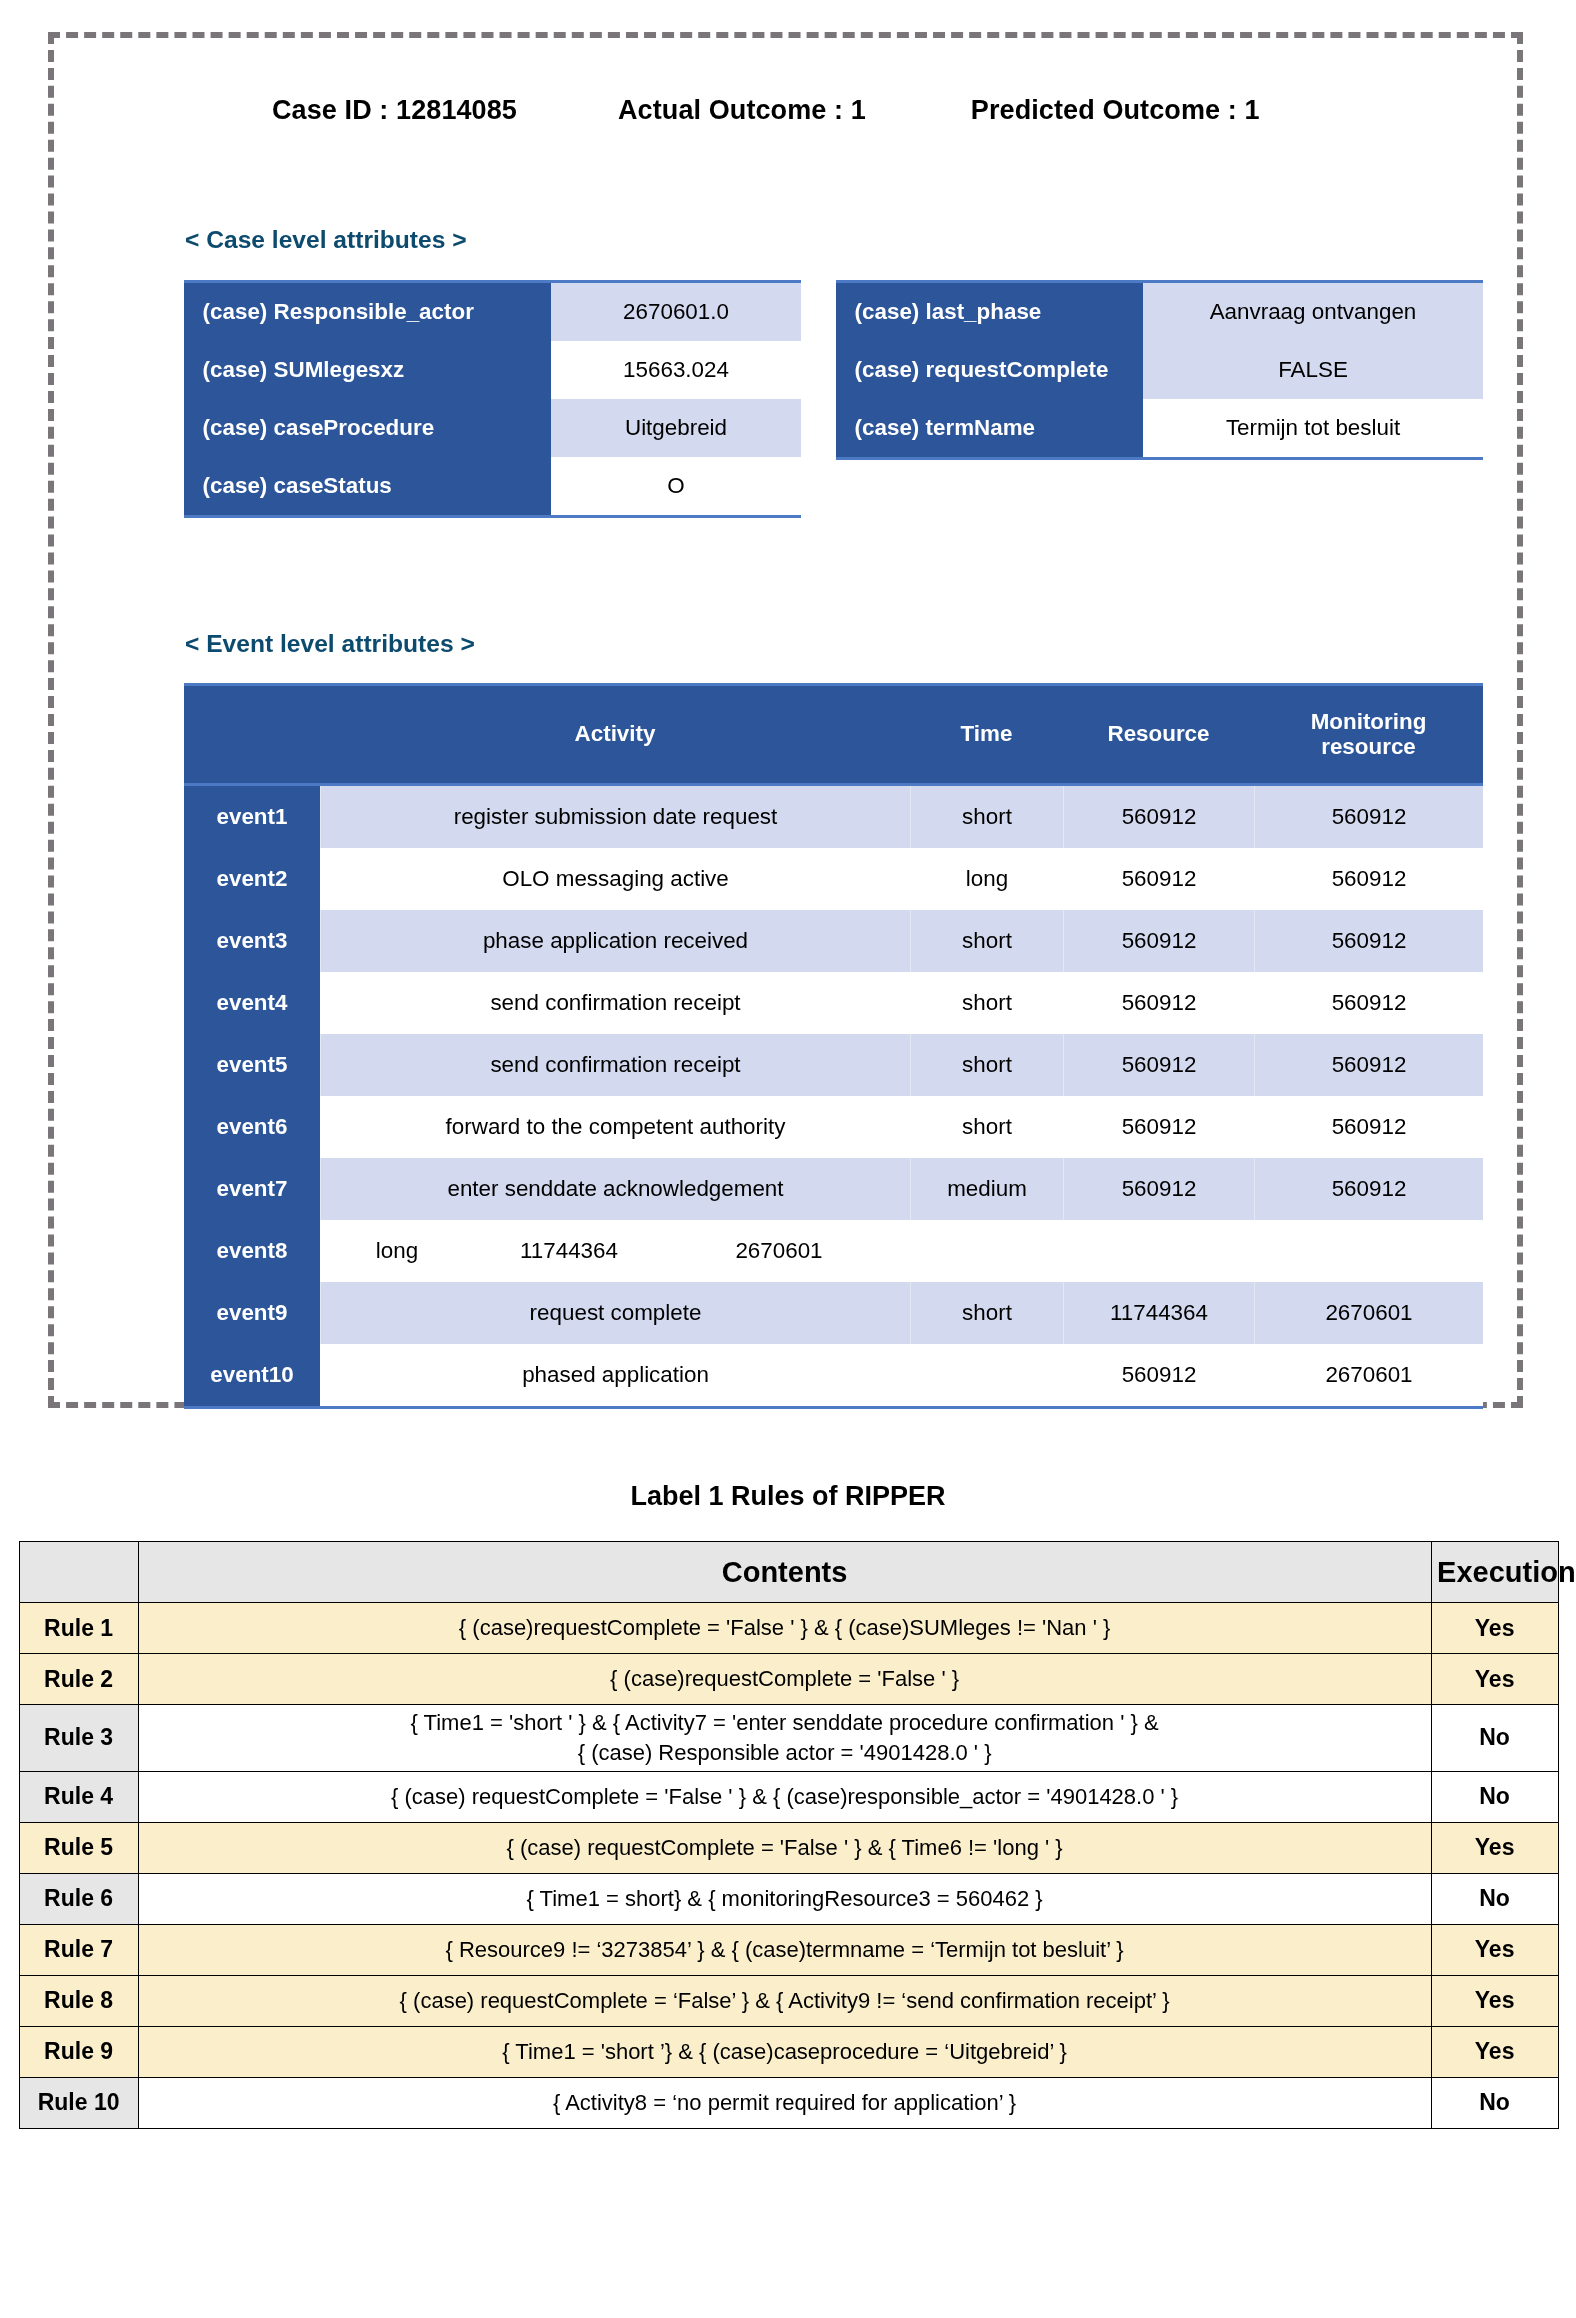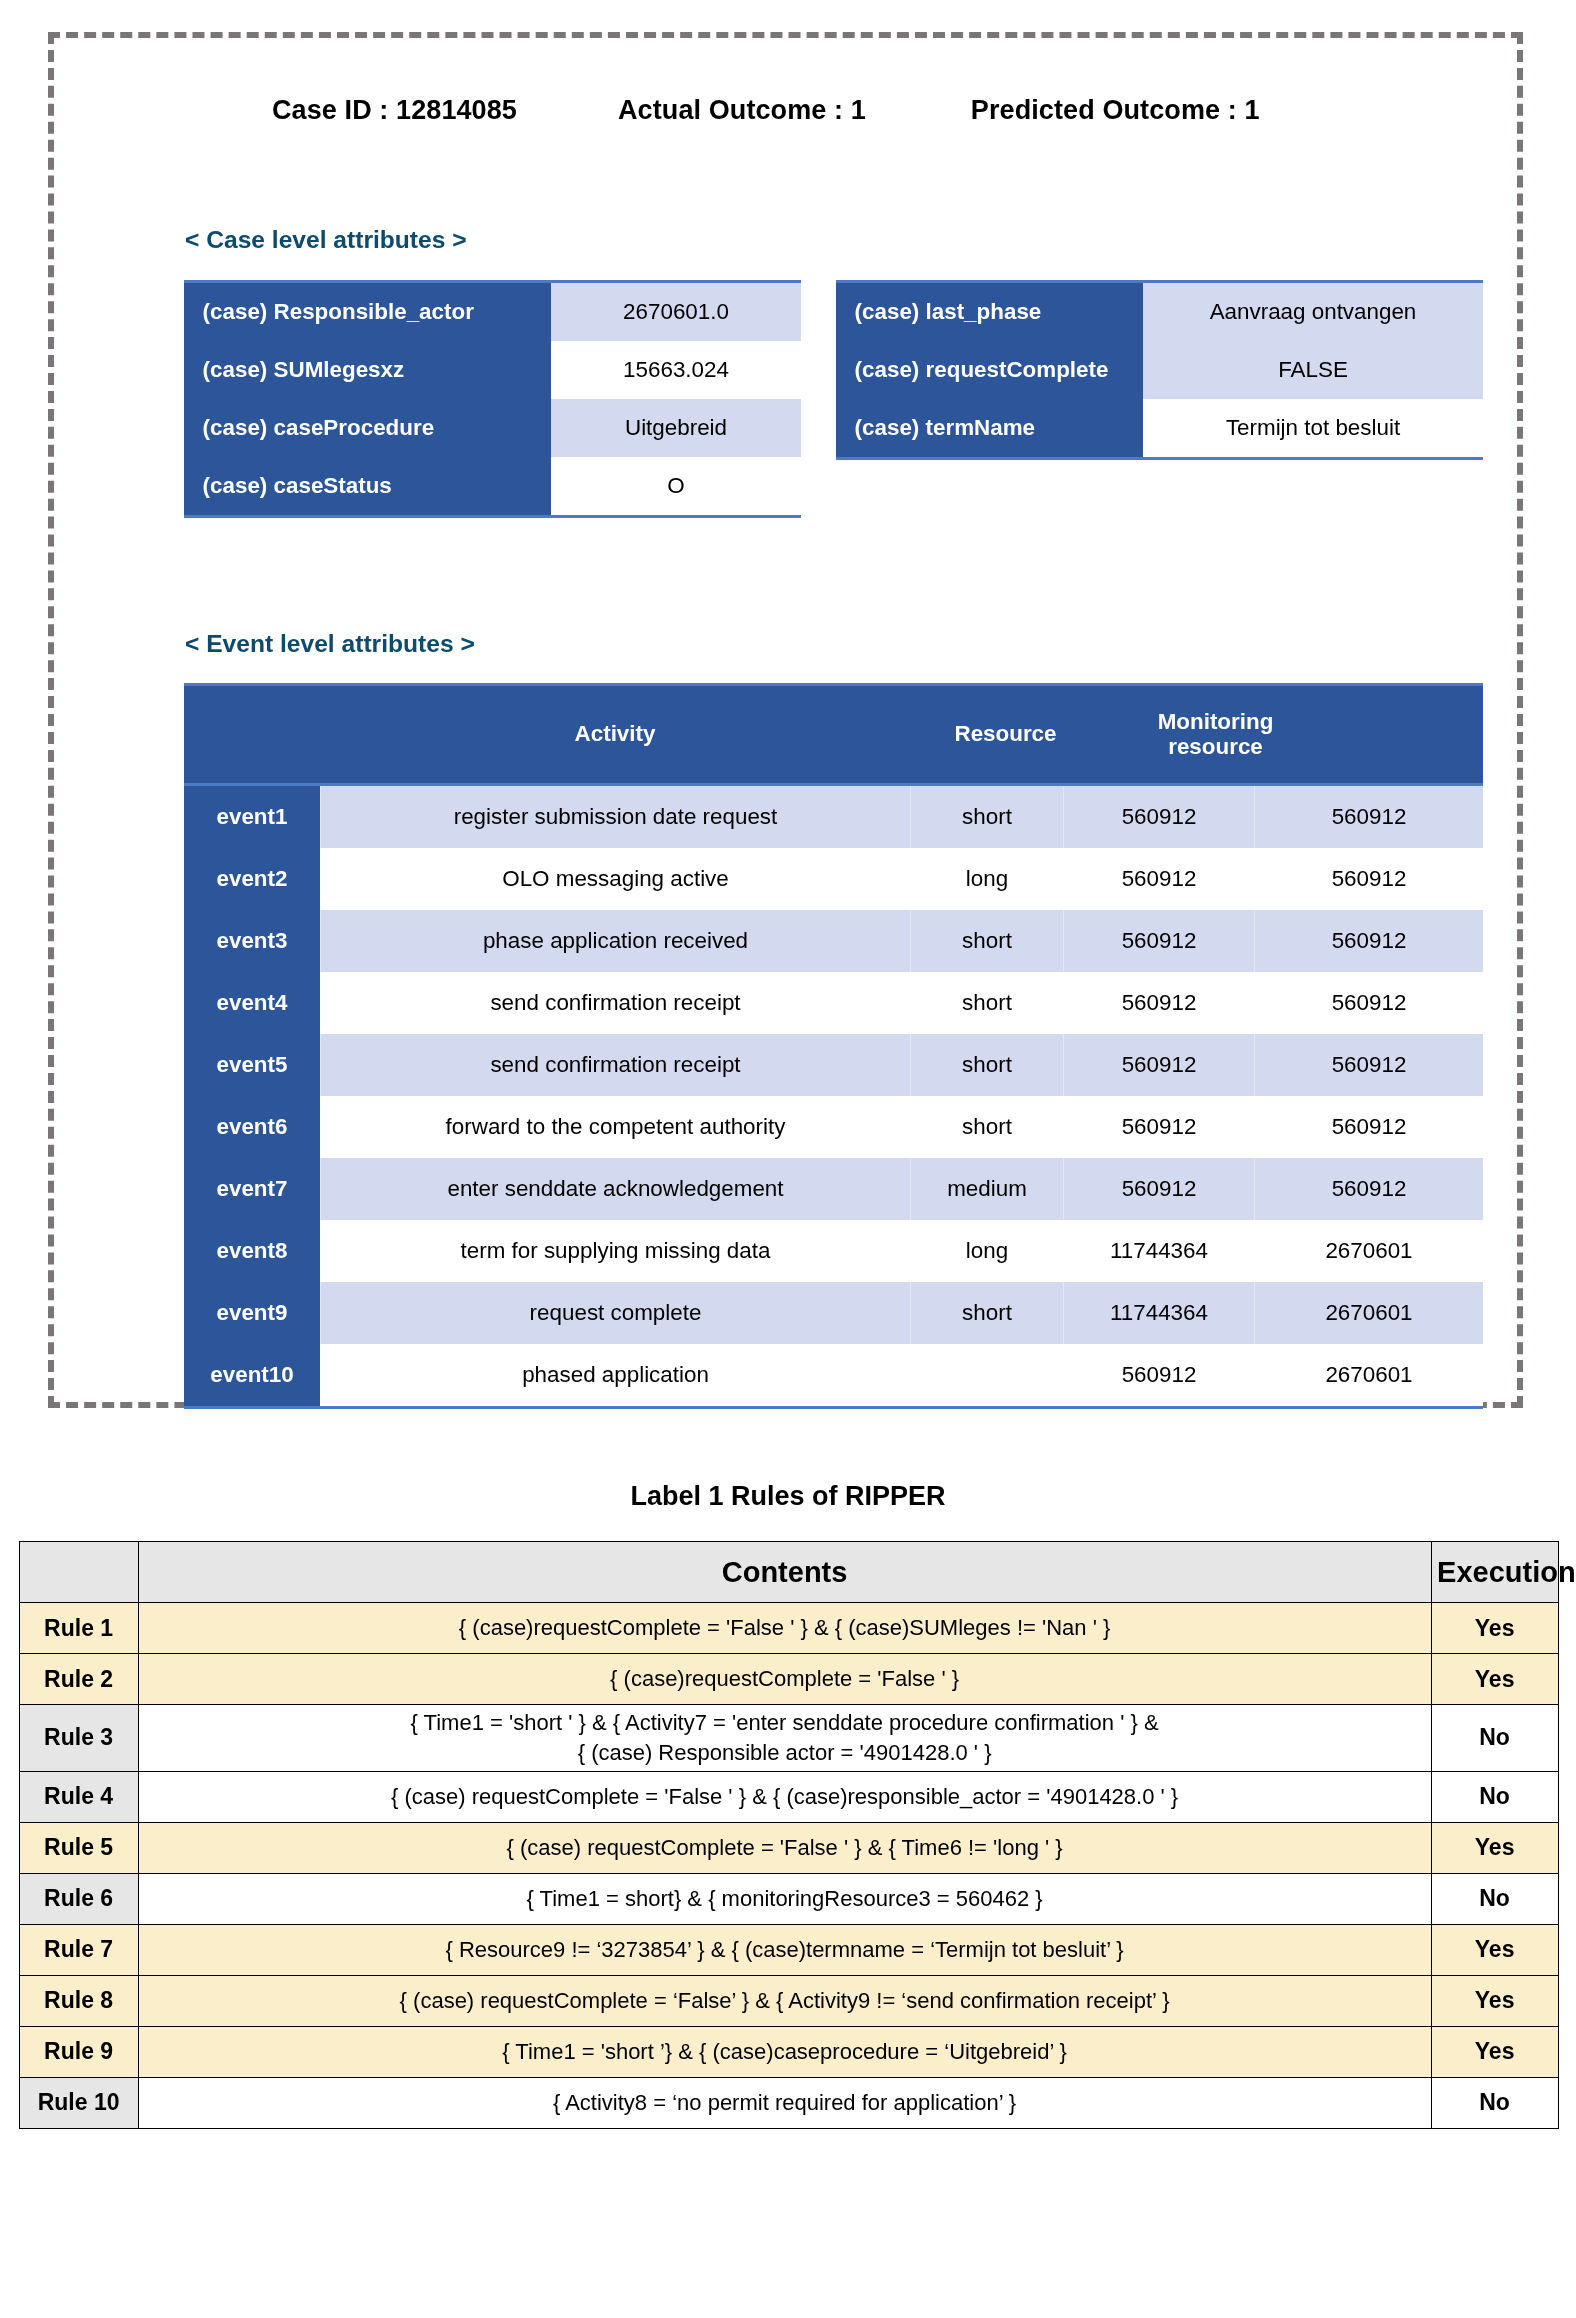--- a/index.html
+++ b/index.html
@@ -252,20 +252,21 @@
         <div class="v">Termijn tot besluit</div>
       </div>
     </div>
 
   <div class="section-title" id="event-attr-title">&lt; Event level attributes &gt;</div>
 
   <div id="event-table">
     <div class="ev-row ev-head">
       <div class="c idx col-idx"></div>
       <div class="c col-act">Activity</div>
+      <div class="c col-time">Time</div>
       <div class="c col-res">Resource</div>
       <div class="c col-mon">
         <span>
           <span>Monitoring</span><br>
           <span>resource</span>
         </span>
       </div>
     </div>
     <div id="event-rows-host">
         <div class="ev-row ev-body alt">
@@ -312,21 +313,20 @@
         </div>
         <div class="ev-row ev-body alt">
           <div class="c idx col-idx">event7</div>
           <div class="c col-act">enter senddate acknowledgement</div>
           <div class="c col-time">medium</div>
           <div class="c col-res">560912</div>
           <div class="c col-mon">560912</div>
         </div>
         <div class="ev-row ev-body">
           <div class="c idx col-idx">event8</div>
-          <div class="c col-act">term for supplying missing data</div>
           <div class="c col-time">long</div>
           <div class="c col-res">11744364</div>
           <div class="c col-mon">2670601</div>
         </div>
         <div class="ev-row ev-body alt">
           <div class="c idx col-idx">event9</div>
           <div class="c col-act">request complete</div>
           <div class="c col-time">short</div>
           <div class="c col-res">11744364</div>
           <div class="c col-mon">2670601</div>

